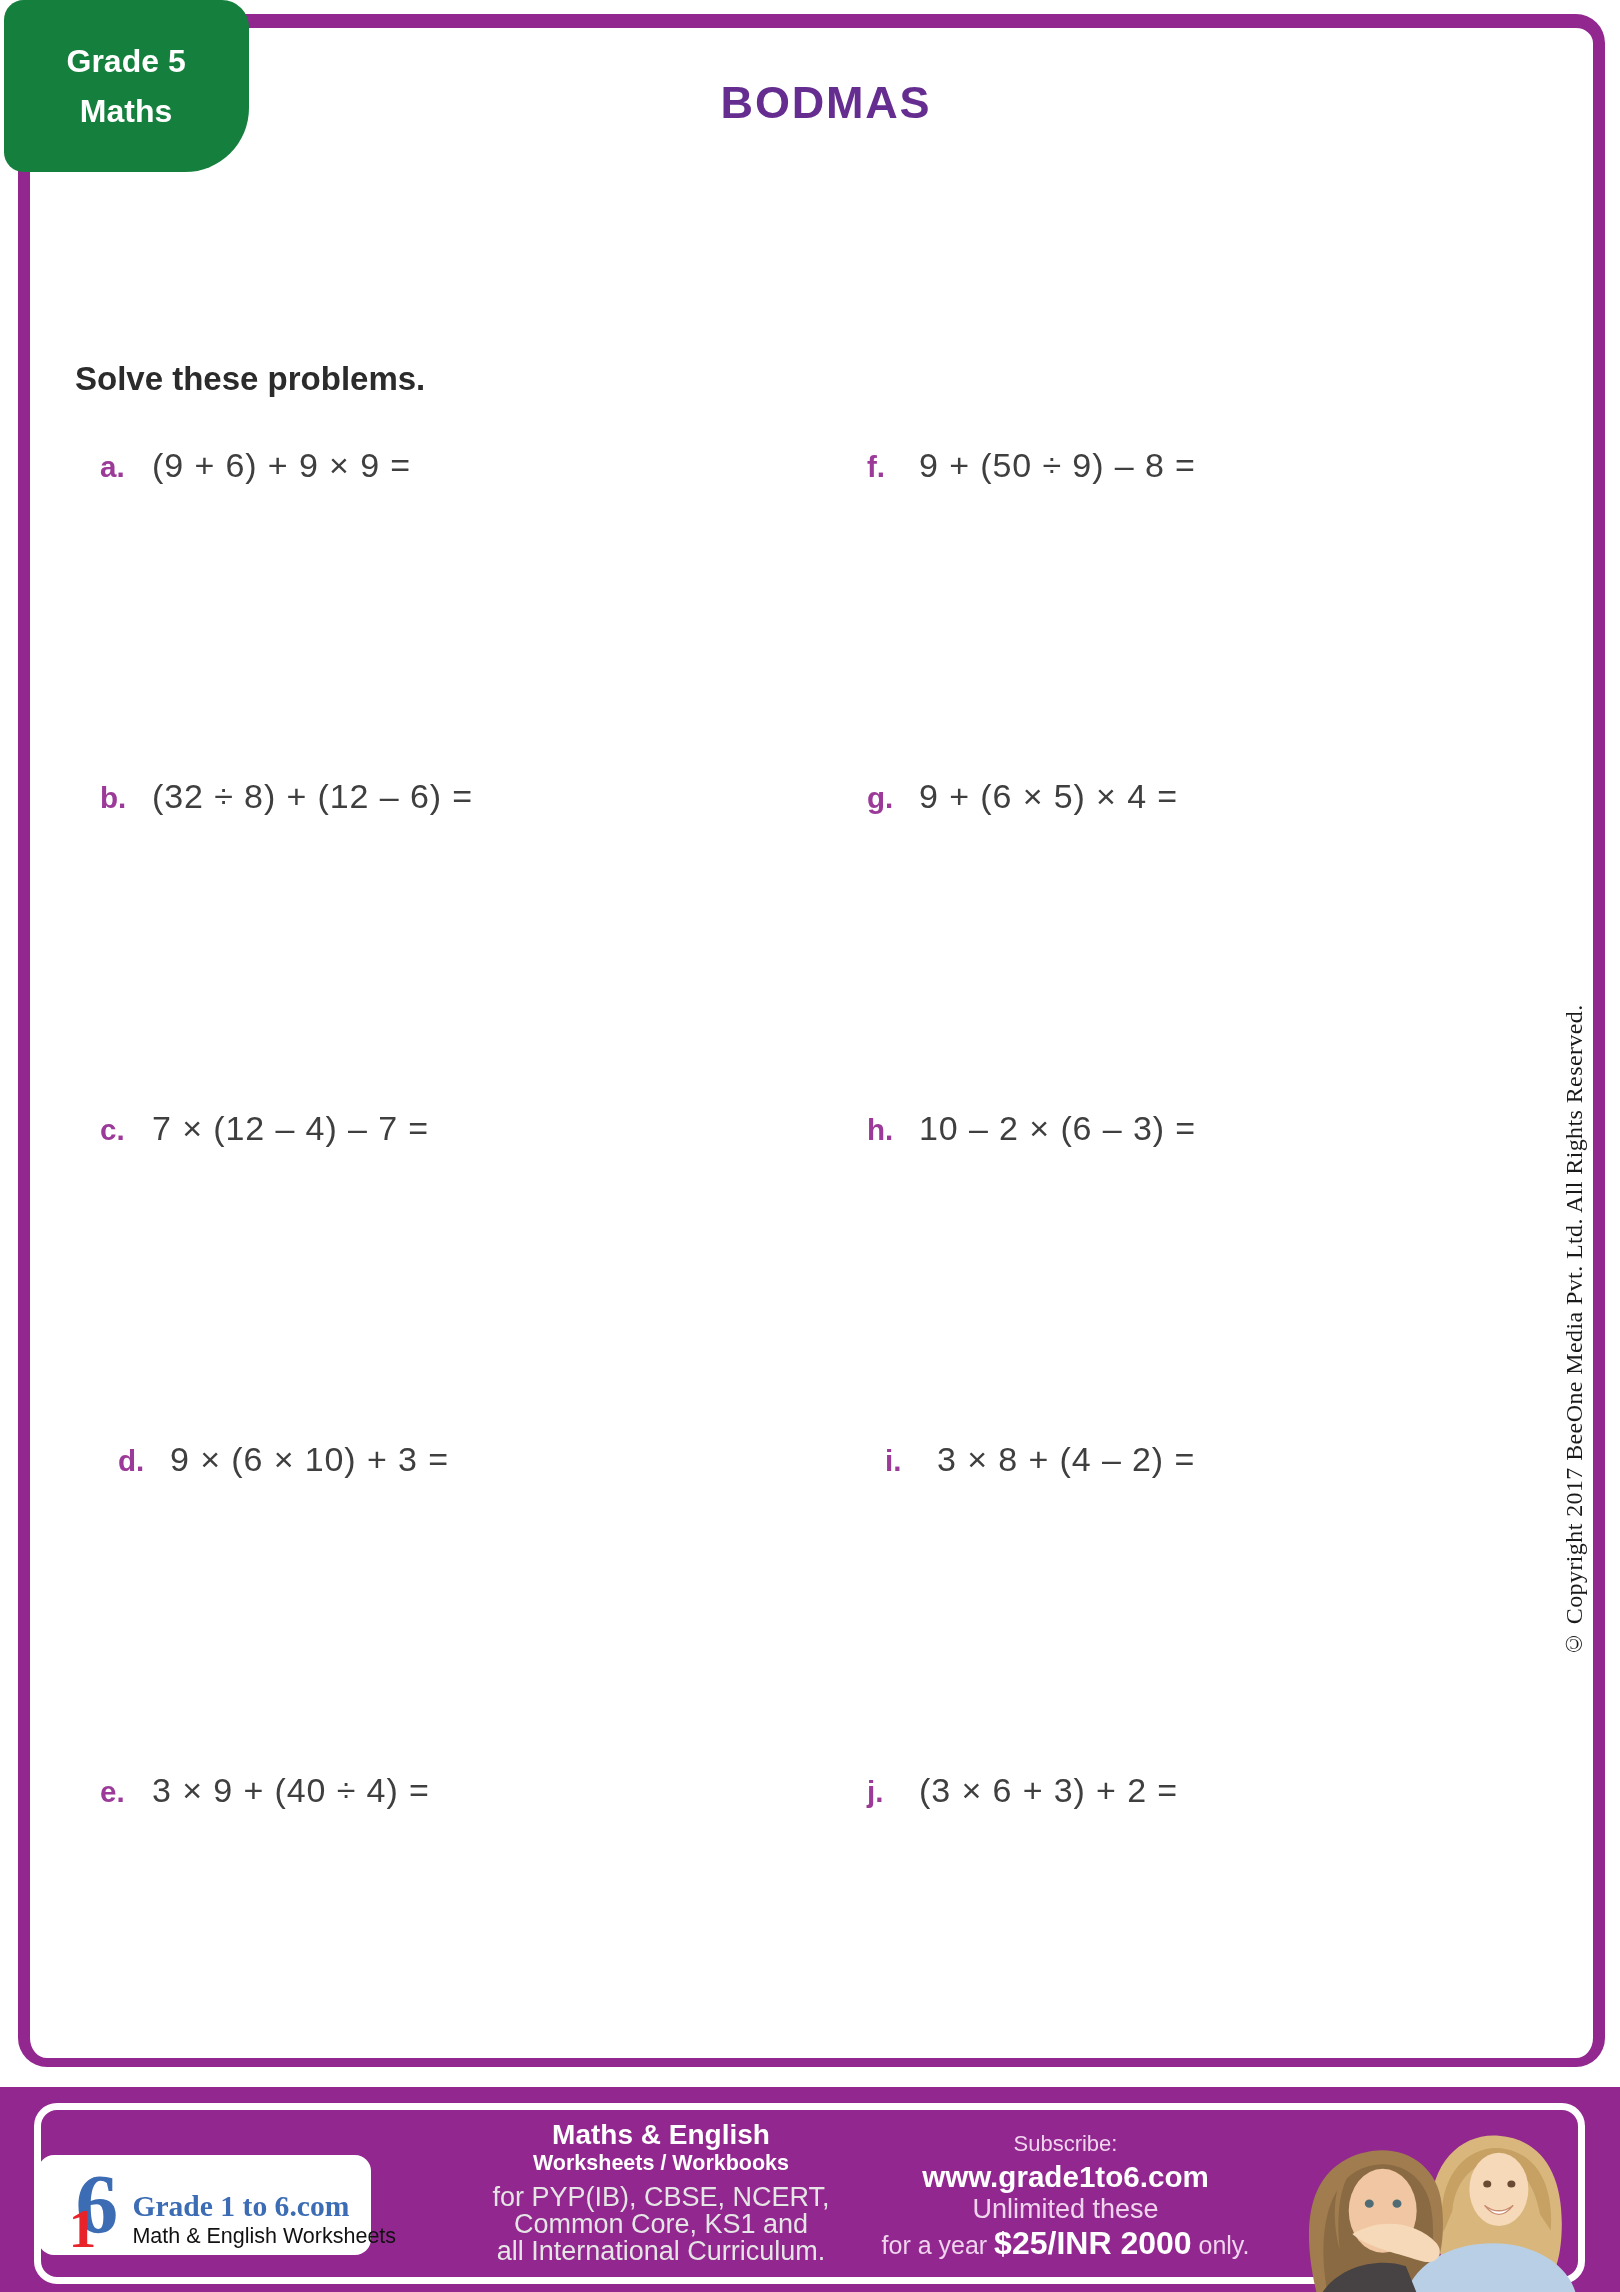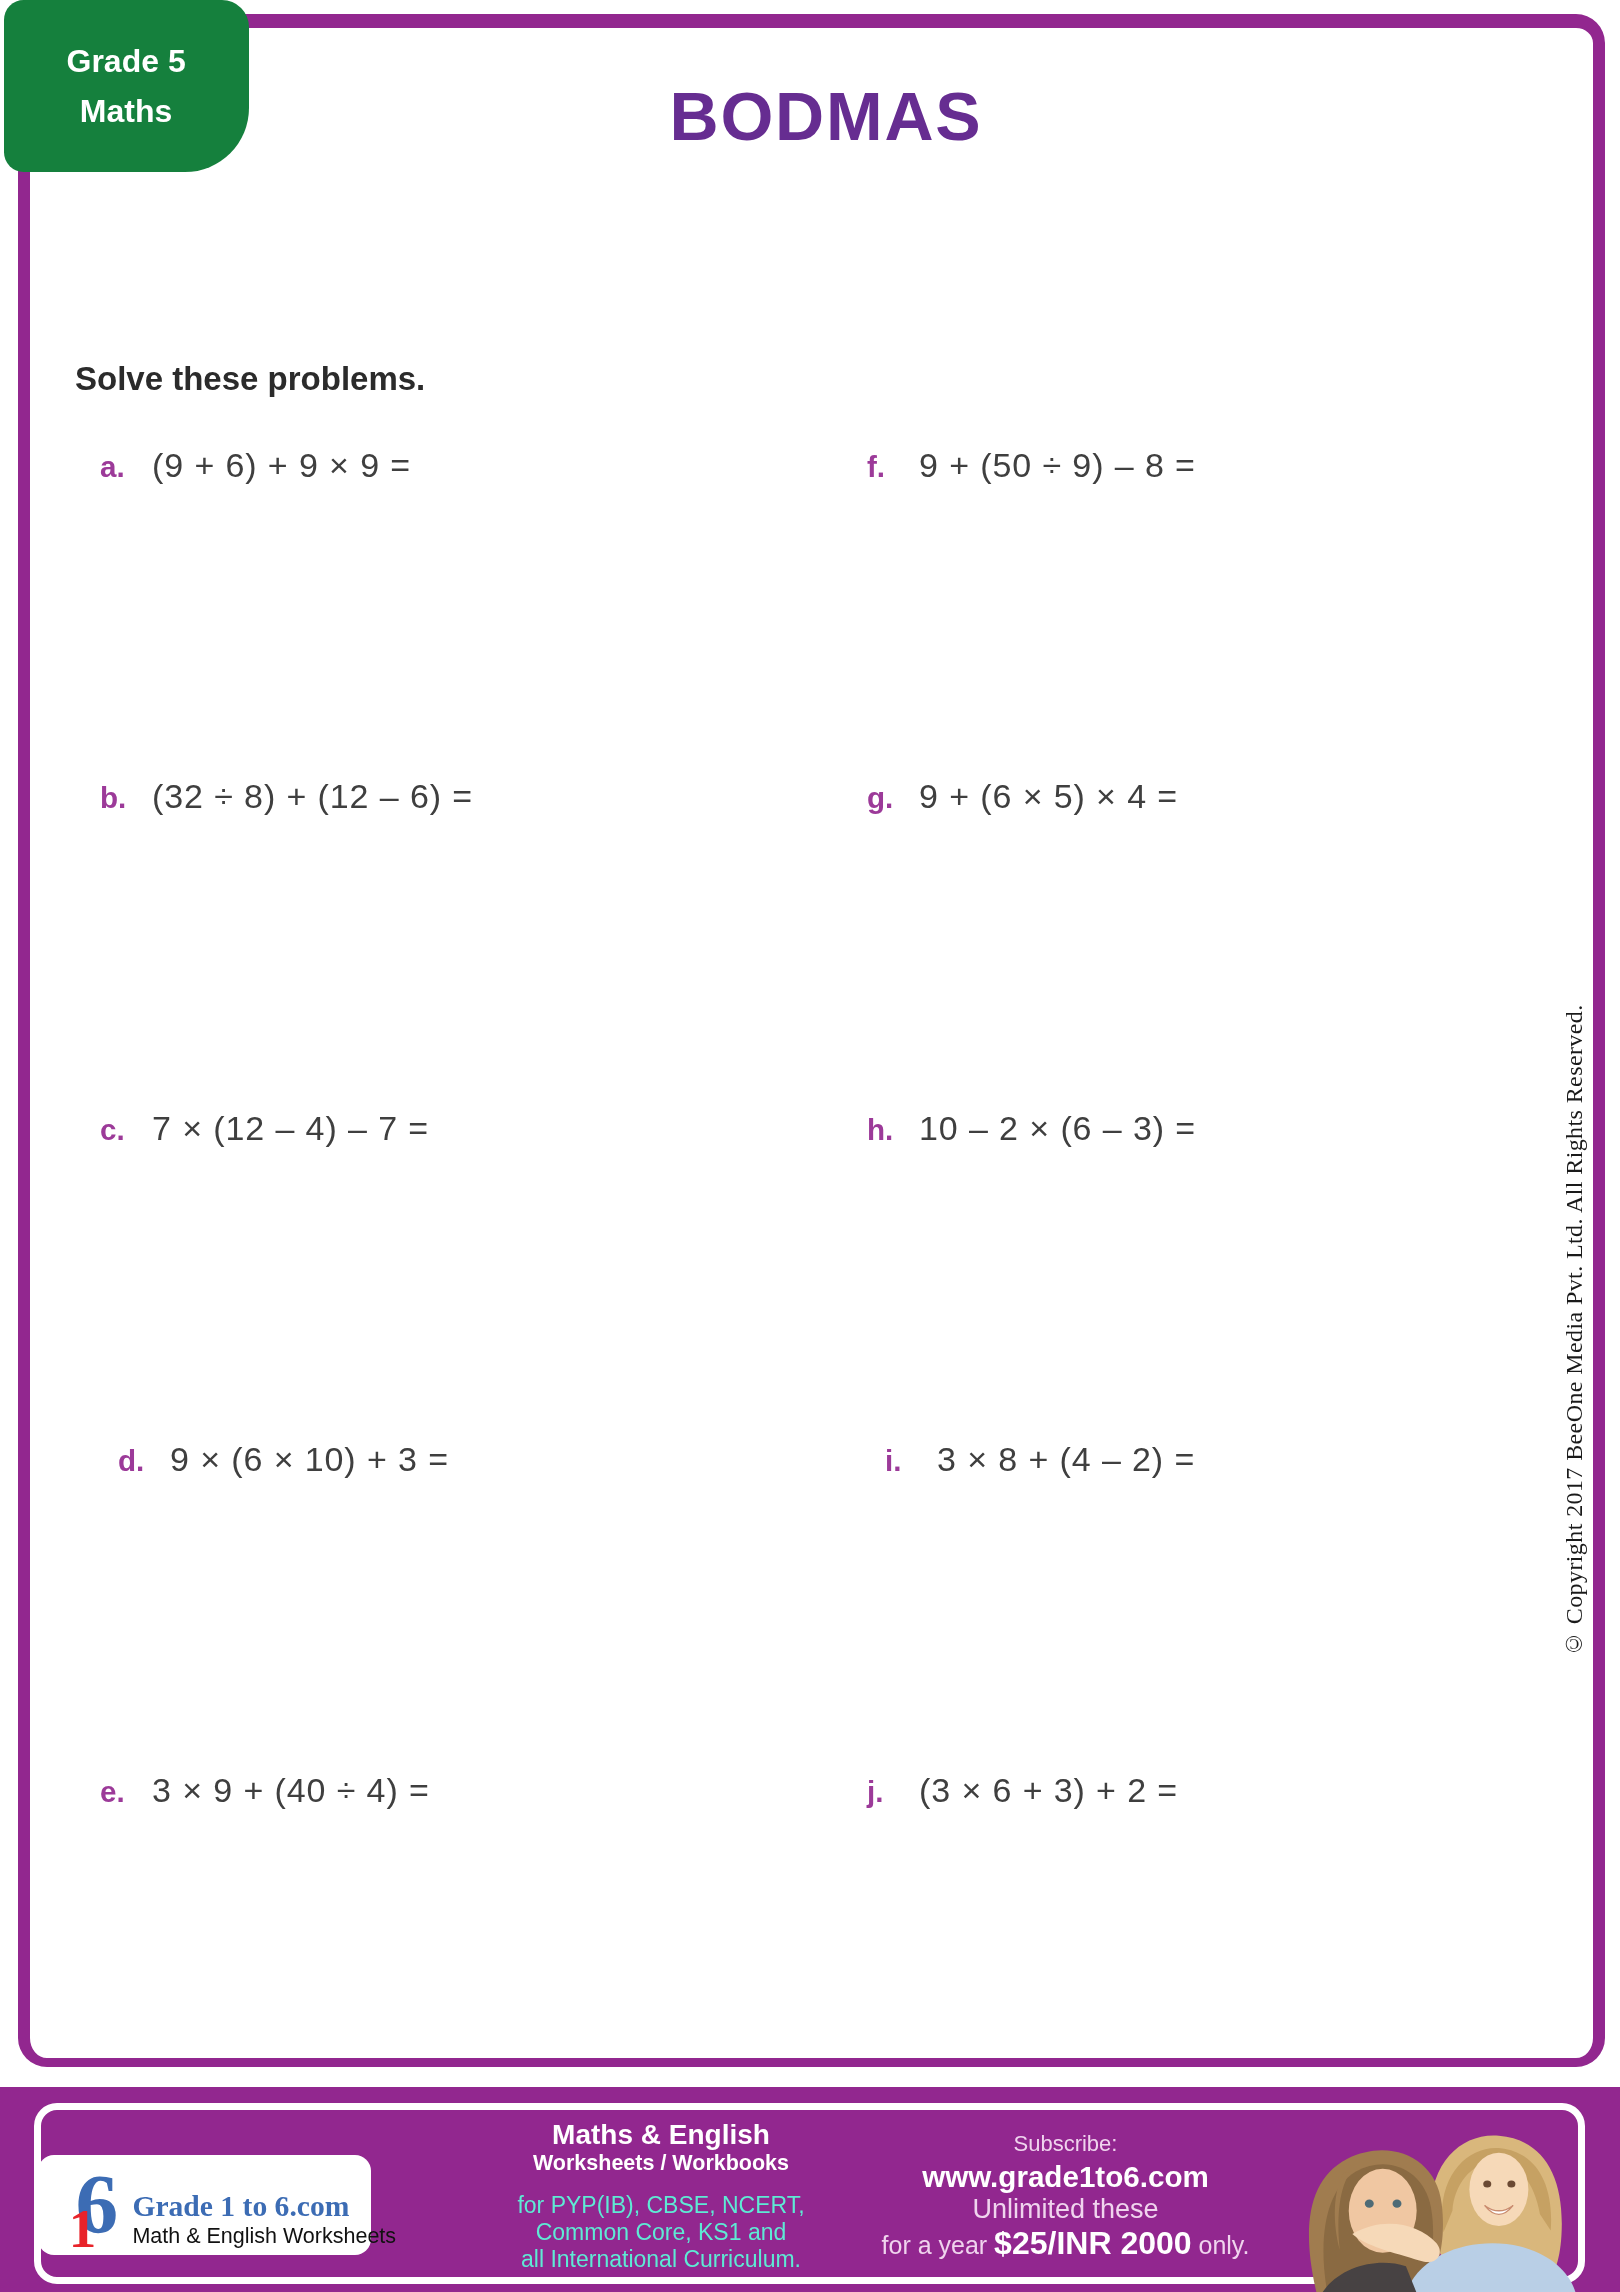--- a/index.html
+++ b/index.html
@@ -24,21 +24,21 @@
     position:absolute; left:3.6px; top:0; width:245px; height:172px;
     background:#15803d; border-radius:19.7px 27px 64px 19.7px;
     display:flex; flex-direction:column; align-items:center; justify-content:center;
     z-index:3;
   }
   .badge .line { color:#ffffff; font-weight:bold; font-size:32px; line-height:50px; }
 
   
   .title {
     position:absolute; left:32px; right:0; top:77px; text-align:center;
-    color:#662d91; font-size:68px; font-weight:bold; letter-spacing:1.8px;
+    color:#662d91; font-size:45px; font-weight:bold; letter-spacing:1.8px;
   }
 
   
   .instructions {
     position:absolute; left:75px; top:360px;
     color:#2b2b2b; font-size:33px; font-weight:bold;
   }
   .prob { position:absolute; white-space:nowrap; font-size:34px; color:#3f3f3f; }
   .prob .plabel {
     display:inline-block; width:52px; color:#9c3a99; font-weight:bold; font-size:29.6px;
@@ -75,21 +75,21 @@
   .logo-text { margin-left:5.4px;margin-top:28px; }
   .logo-site {
     font-family:"Liberation Serif", serif; font-weight:bold;
     font-size:29.6px; color:#3c6cb4; line-height:34px; white-space:nowrap;
   }
   .logo-tagline { font-size:21.5px; color:#111111; line-height:27px; white-space:nowrap; }
 
   .footer-center { position:absolute; left:466px; width:390px; top:32px; text-align:center; z-index:2; }
   .fc-title { color:#ffffff; font-weight:bold; font-size:28px; line-height:32px; }
   .fc-subtitle { color:#ffffff; font-weight:bold; font-size:21.5px; line-height:25px; }
-  .fc-lines { margin-top:16px; color:#5eead4; font-size:23px; line-height:27px; }
+  .fc-lines { margin-top:8px; color:#e5e5e5; font-size:27px; line-height:27px; }
 
   .footer-subscribe { position:absolute; left:873px; width:385px; top:41px; text-align:center; white-space:nowrap; z-index:2; }
   .fs-label { color:#f0d4ee; font-size:22px; line-height:32px; }
   .fs-url { color:#ffffff; font-weight:bold; font-size:29.6px; line-height:33px; }
   .fs-access { color:#f0d4ee; font-size:27px; line-height:32px; }
   .fs-price-line { color:#f0d4ee; font-size:25px; line-height:36px; }
   .fs-price { color:#ffffff; font-weight:bold; font-size:32px; }
 
   .footer-photo { position:absolute; left:1300px; bottom:0; width:278px; height:168px; z-index:2; }
 </style>

